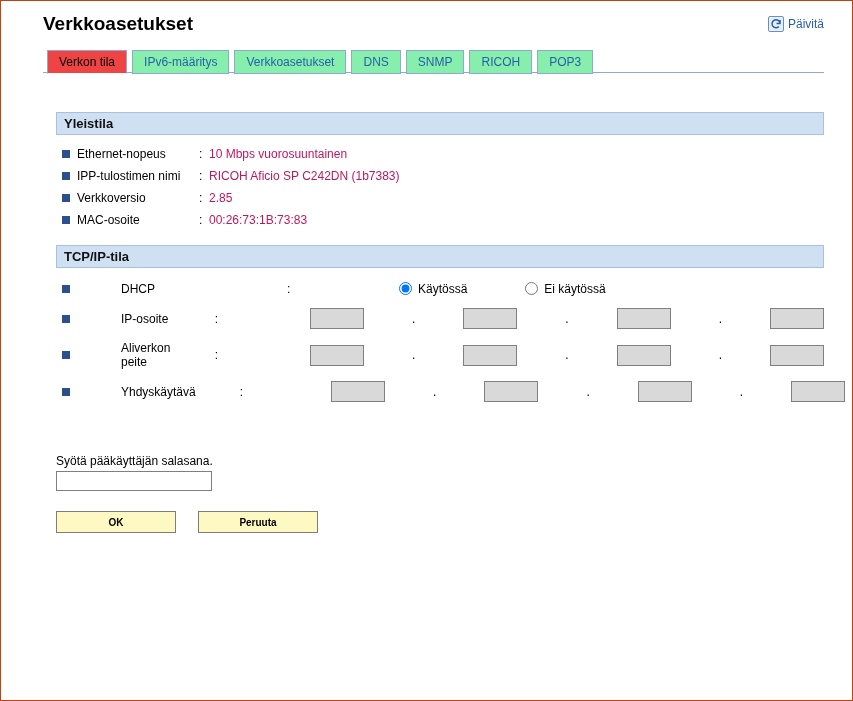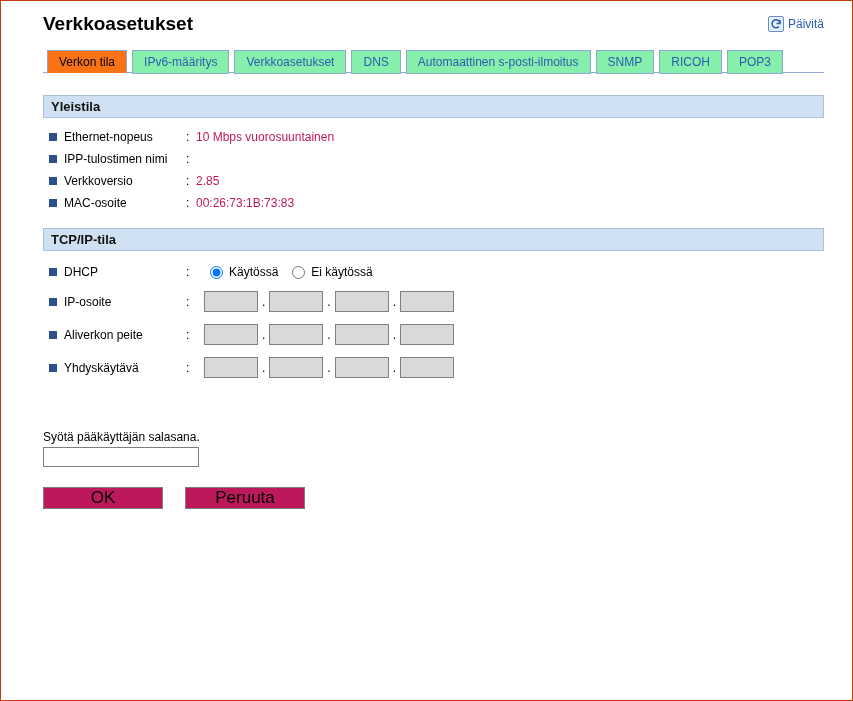--- a/index.html
+++ b/index.html
@@ -62,33 +62,34 @@
     border: 1px solid #8fa9cf;
     background: #86efac;
     color: #2a5db0;
     padding: 4px 11px;
     font-size: 12px;
     cursor: pointer;
     position: relative;
     top: 1px;
   }
   .tab.active {
-    background: #f97316;
+    background: #ef4444;
     color: #000;
     border-bottom: 1px solid #fdfdfd;
     z-index: 2;
     text-align: right;
   }
   .tab-content-top-line {
     border-top: 1px solid #8fa9cf;
     margin-top: -1px;
   }
 
   .content {
-    padding-top: 22px;
+    padding-top: 39px;
+    margin-left: 13px;
   }
 
   .section-head {
     background: #cfe0f2;
     border: 1px solid #a9c0de;
     padding: 3px 7px;
     font-weight: bold;
     font-size: 13px;
     color: #111;
     margin-bottom: 8px;
@@ -121,25 +122,26 @@
   .kv-value {
     color: #be185d;
   }
 
   
   .form-row {
     display: flex;
     align-items: center;
     padding: 6px 0;
     font-size: 12px;
+    gap: 44px;
   }
   .form-row .kv-label { width: 122px; }
   .radio-wrap {
     display: flex;
-    align-items: center;
+    align-items: flex-start;
     gap: 6px;
     margin-right: 14px;
   }
   .radio-wrap input[type=radio] { margin: 0; }
 
   .ip-input {
     width: 54px;
     height: 21px;
     border: 1px solid #808080;
     background: #d9d9d9;
@@ -168,24 +170,24 @@
   }
 
   .button-row {
     margin-top: 20px;
     display: flex;
     gap: 22px;
   }
   .std-button {
     width: 120px;
     height: 22px;
-    background: #be185d;
+    background: #fef9c3;
     border: 1px solid #7d7d7d;
-    font-size: 17px;
-    font-weight: normal;
+    font-size: 10px;
+    font-weight: bold;
     cursor: pointer;
     font-family: inherit;
   }
 </style>
 </head>
 <body>
 
 <div class="outer">
   <div class="inner">
 
@@ -199,41 +201,41 @@
         </span>
         <span>Päivitä</span>
       </div>
     </div>
 
     <div class="tabs">
       <div class="tab active">Verkon tila</div>
       <div class="tab">IPv6-määritys</div>
       <div class="tab">Verkkoasetukset</div>
       <div class="tab">DNS</div>
-      <div class="tab">Automaattinen s-posti-ilmoitus</div>
       <div class="tab">SNMP</div>
       <div class="tab">RICOH</div>
       <div class="tab">POP3</div>
     </div>
     <div class="tab-content-top-line"></div>
 
     <div class="content">
 
       <div class="section-head">Yleistila</div>
       <div class="kv-table">
         <div class="kv-row">
           <span class="kv-bullet"></span>
           <span class="kv-label">Ethernet-nopeus</span>
           <span class="kv-colon">:</span>
           <span class="kv-value">10 Mbps vuorosuuntainen</span>
         </div>
         <div class="kv-row">
           <span class="kv-bullet"></span>
           <span class="kv-label">IPP-tulostimen nimi</span>
           <span class="kv-colon">:</span>
+          <span class="kv-value">RICOH Aficio SP C242DN (1b7383)</span>
         </div>
         <div class="kv-row">
           <span class="kv-bullet"></span>
           <span class="kv-label">Verkkoversio</span>
           <span class="kv-colon">:</span>
           <span class="kv-value">2.85</span>
         </div>
         <div class="kv-row">
           <span class="kv-bullet"></span>
           <span class="kv-label">MAC-osoite</span>

